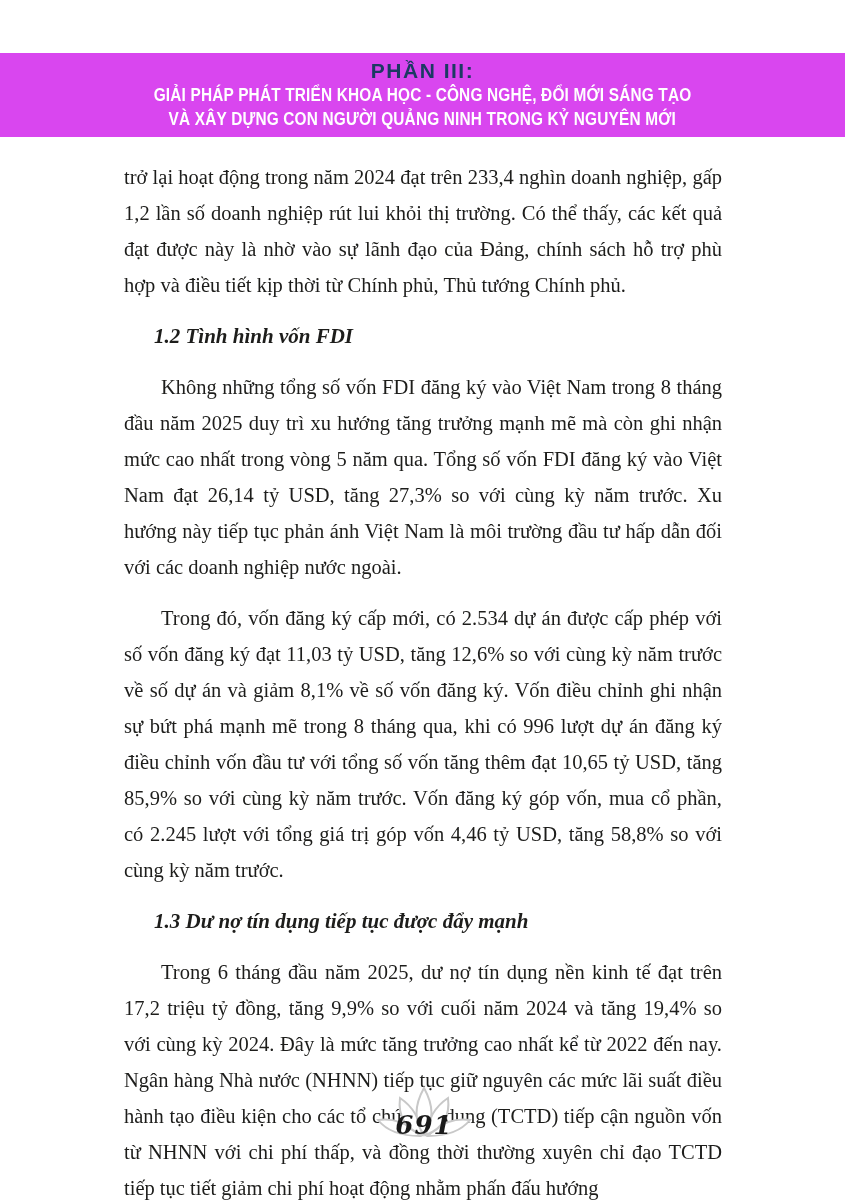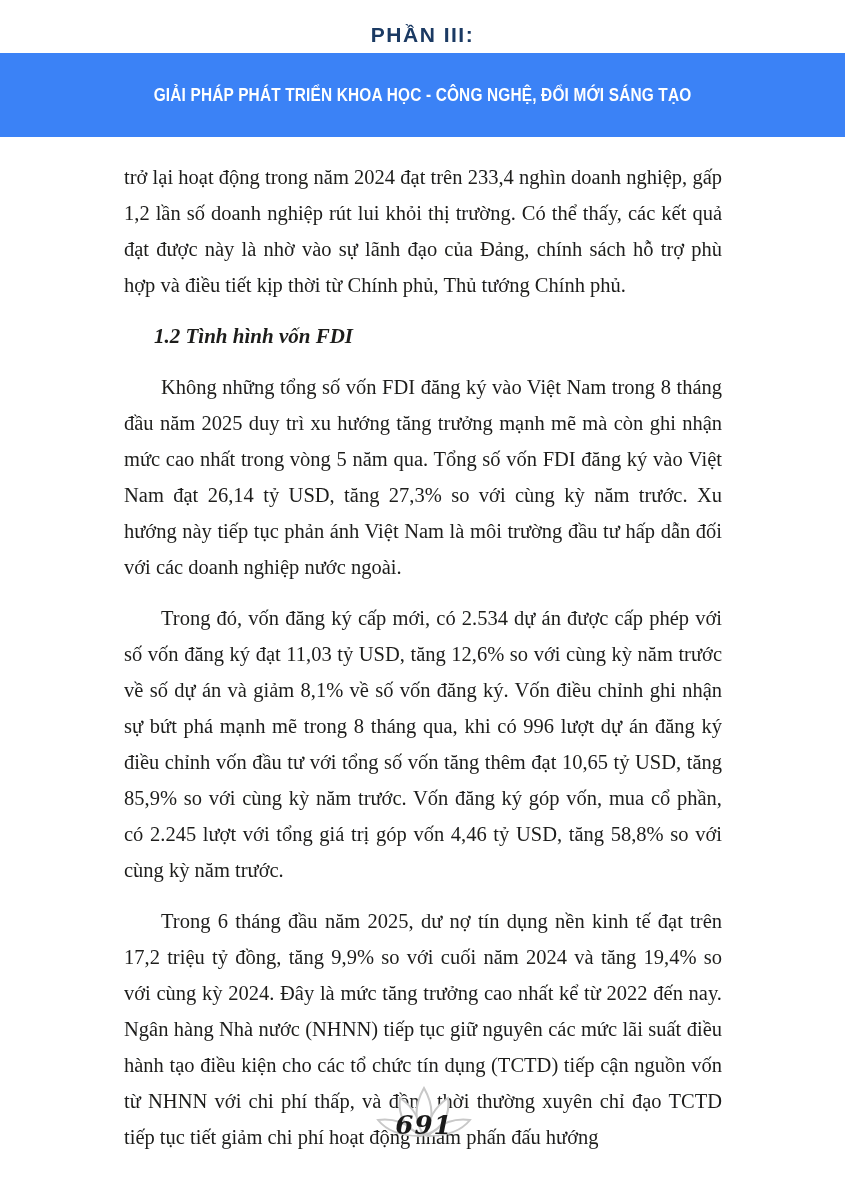--- a/index.html
+++ b/index.html
@@ -8,23 +8,23 @@
     width:845px;height:1200px;
     margin:0 auto;
     background:#ffffff;
     overflow:hidden;
     font-family:"Liberation Serif", serif;
   }
   
   .banner{
     position:absolute;left:0;top:53px;
     width:845px;height:84px;
-    background:#3b82f6;
+    background:#d946ef;
     display:flex;flex-direction:column;
-    align-items:center;justify-content:center;gap:36px;
+    align-items:center;justify-content:center;
   }
   .part-label{
     font-family:"Liberation Sans", sans-serif;
     font-weight:bold;
     font-size:21px;
     letter-spacing:1.5px;
     color:#1b3a63;
     line-height:24px;
   }
   .banner-subtitle{
@@ -91,20 +91,21 @@
 
   <div class="body-text">
     <p class="para-cont">trở lại hoạt động trong năm 2024 đạt trên 233,4 nghìn doanh nghiệp, gấp 1,2 lần số doanh nghiệp rút lui khỏi thị trường. Có thể thấy, các kết quả đạt được này là nhờ vào sự lãnh đạo của Đảng, chính sách hỗ trợ phù hợp và điều tiết kịp thời từ Chính phủ, Thủ tướng Chính phủ.</p>
 
     <h3 class="section-heading">1.2 Tình hình vốn FDI</h3>
 
     <p class="para-indent">Không những tổng số vốn FDI đăng ký vào Việt Nam trong 8 tháng đầu năm 2025 duy trì xu hướng tăng trưởng mạnh mẽ mà còn ghi nhận mức cao nhất trong vòng 5 năm qua. Tổng số vốn FDI đăng ký vào Việt Nam đạt 26,14 tỷ USD, tăng 27,3% so với cùng kỳ năm trước. Xu hướng này tiếp tục phản ánh Việt Nam là môi trường đầu tư hấp dẫn đối với các doanh nghiệp nước ngoài.</p>
 
     <p class="para-indent">Trong đó, vốn đăng ký cấp mới, có 2.534 dự án được cấp phép với số vốn đăng ký đạt 11,03 tỷ USD, tăng 12,6% so với cùng kỳ năm trước về số dự án và giảm 8,1% về số vốn đăng ký. Vốn điều chỉnh ghi nhận sự bứt phá mạnh mẽ trong 8 tháng qua, khi có 996 lượt dự án đăng ký điều chỉnh vốn đầu tư với tổng số vốn tăng thêm đạt 10,65 tỷ USD, tăng 85,9% so với cùng kỳ năm trước. Vốn đăng ký góp vốn, mua cổ phần, có 2.245 lượt với tổng giá trị góp vốn 4,46 tỷ USD, tăng 58,8% so với cùng kỳ năm trước.</p>
 
+    <h3 class="section-heading">1.3 Dư nợ tín dụng tiếp tục được đẩy mạnh</h3>
 
     <p class="para-indent">Trong 6 tháng đầu năm 2025, dư nợ tín dụng nền kinh tế đạt trên 17,2 triệu tỷ đồng, tăng 9,9% so với cuối năm 2024 và tăng 19,4% so với cùng kỳ 2024. Đây là mức tăng trưởng cao nhất kể từ 2022 đến nay. Ngân hàng Nhà nước (NHNN) tiếp tục giữ nguyên các mức lãi suất điều hành tạo điều kiện cho các tổ chức tín dụng (TCTD) tiếp cận nguồn vốn từ NHNN với chi phí thấp, và đồng thời thường xuyên chỉ đạo TCTD tiếp tục tiết giảm chi phí hoạt động nhằm phấn đấu hướng</p>
   </div>
 
   <div class="footer-ornament">
     <span>
       <svg width="104" height="66" viewBox="0 0 104 66" fill="none" xmlns="http://www.w3.org/2000/svg">
         <g stroke="#c8c8c8" stroke-width="2" fill="#ffffff">
 
           <path d="M6,34 C14,44 26,50 48,50 C36,36 20,32 6,34 Z"></path>

